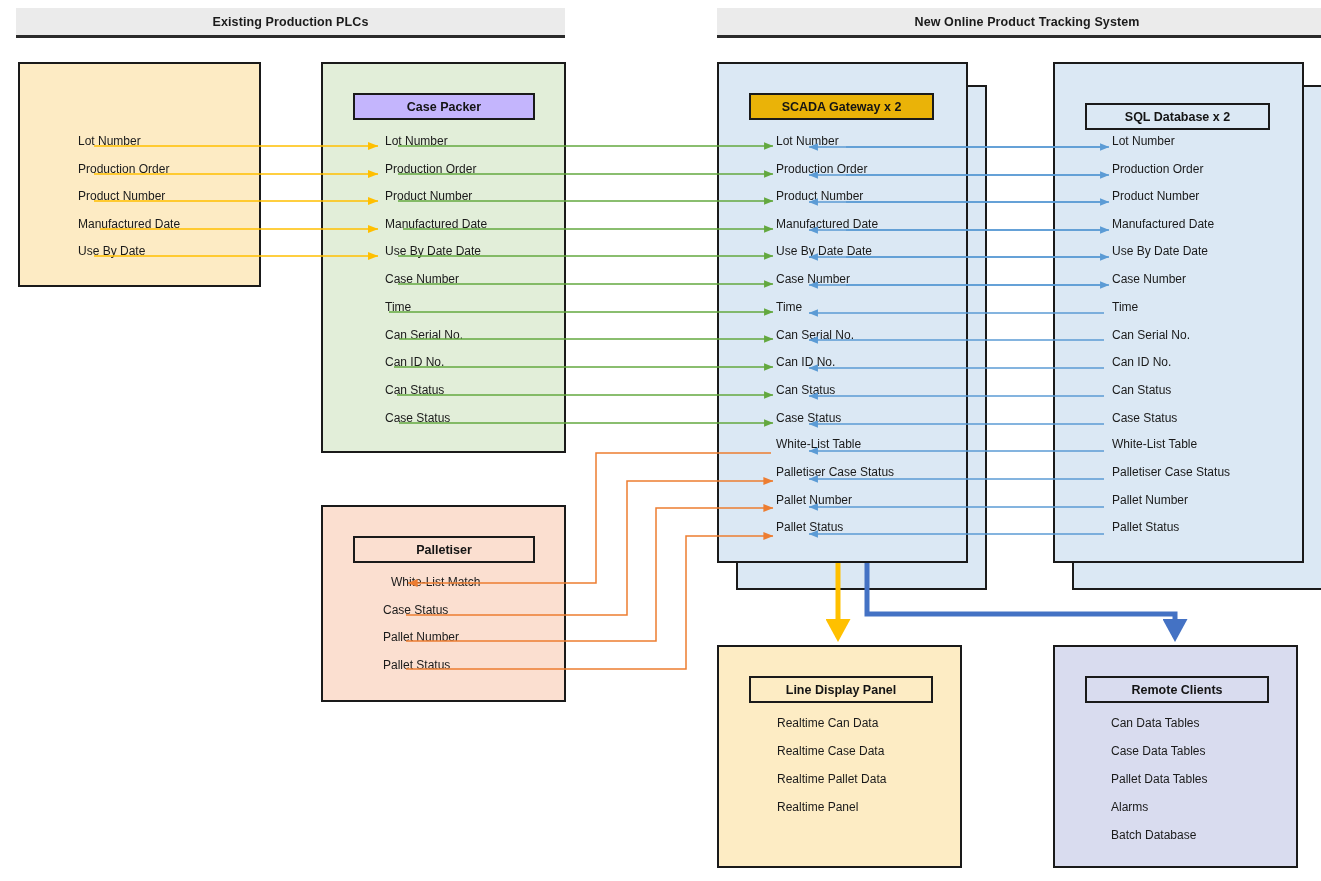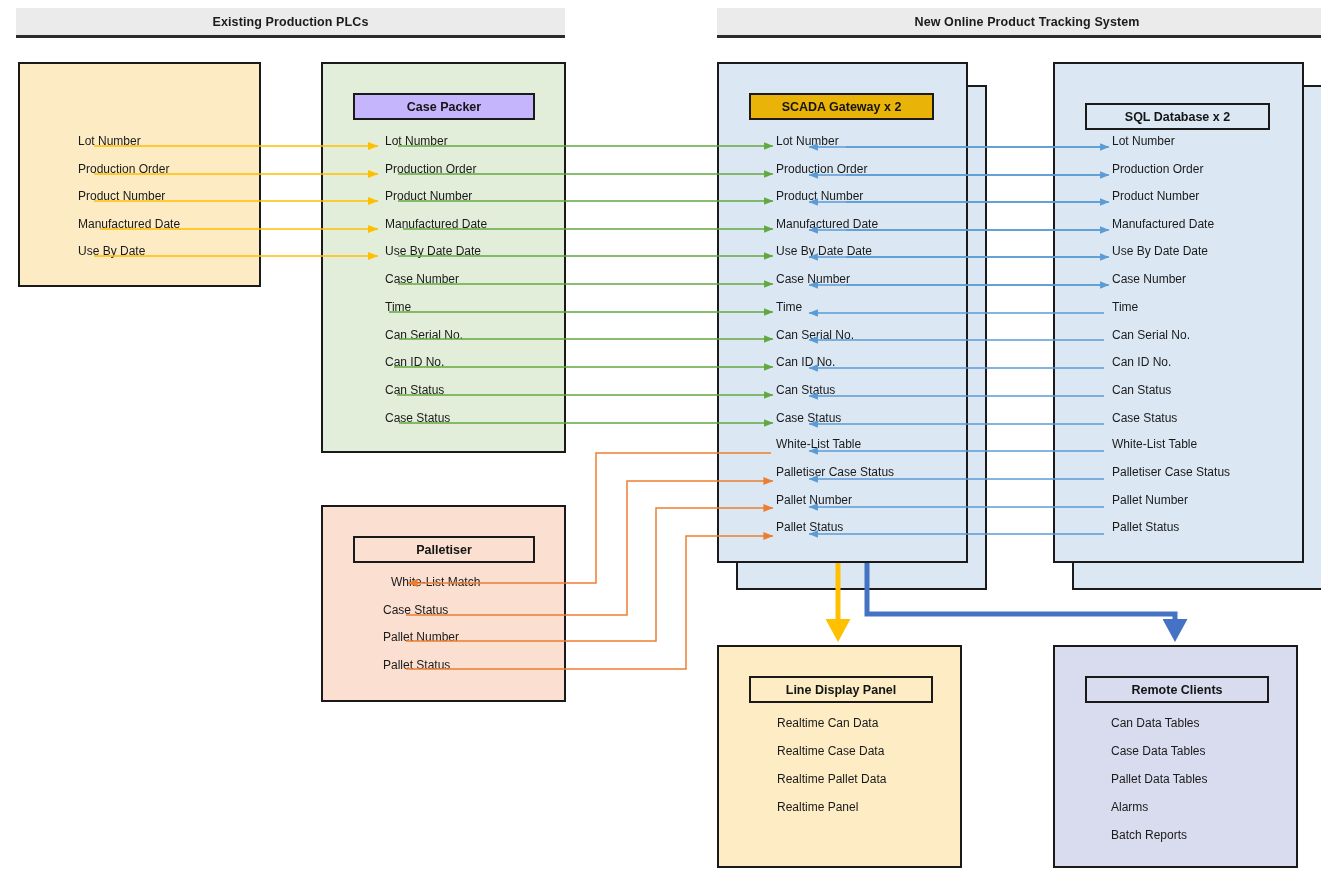--- a/index.html
+++ b/index.html
@@ -160,21 +160,21 @@
   </div>
 
   <div class="node" style="left:1037px;top:645px;width:245px;height:223px;background:#d9dcef;">
     <div class="node-title" style="left:30px;top:29px;width:184px;height:27px;background:#d9dcef;">
       <span>Remote Clients</span>
     </div>
     <div class="row-label" style="left:56px;top:69px;">Can Data Tables</div>
     <div class="row-label" style="left:56px;top:97px;">Case Data Tables</div>
     <div class="row-label" style="left:56px;top:125px;">Pallet Data Tables</div>
     <div class="row-label" style="left:56px;top:153px;">Alarms</div>
-    <div class="row-label" style="left:56px;top:181px;">Batch Reports</div>
+    <div class="row-label" style="left:56px;top:181px;">Batch Database</div>
   </div>
 
   <svg class="links over" viewBox="0 0 1321 881" xmlns="http://www.w3.org/2000/svg">
     <defs>
       <marker id="ahY" markerWidth="7" markerHeight="7" refX="6.4" refY="3" orient="auto" markerUnits="strokeWidth">
         <path d="M0,0.4 L6.6,3 L0,5.6 z" fill="#ffbf00"></path>
       </marker>
       <marker id="ahG" markerWidth="7" markerHeight="7" refX="6.4" refY="3" orient="auto" markerUnits="strokeWidth">
         <path d="M0,0.4 L6.6,3 L0,5.6 z" fill="#63a83f"></path>
       </marker>

